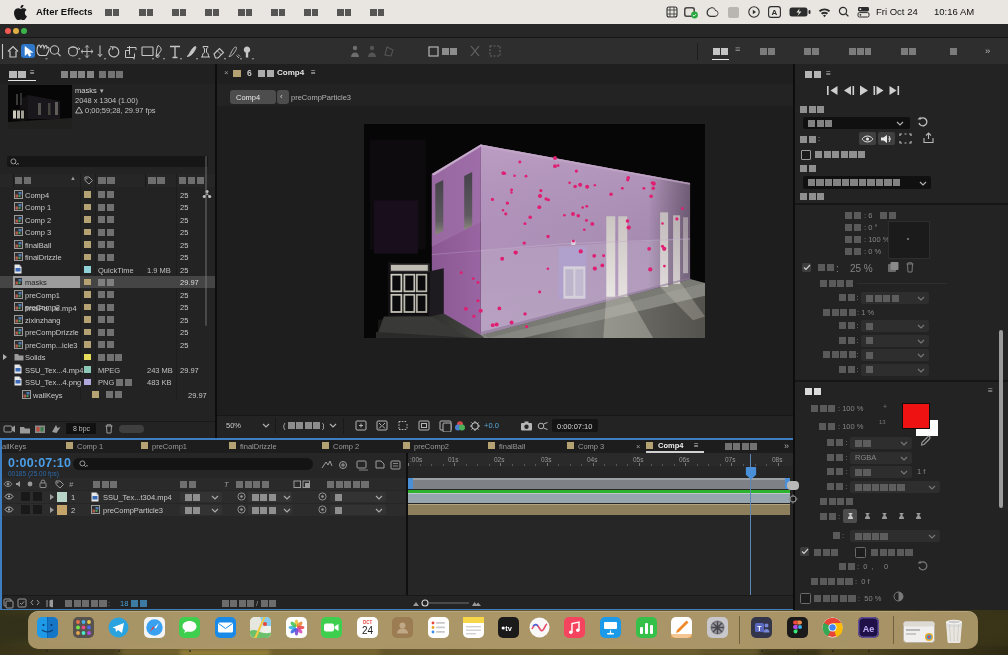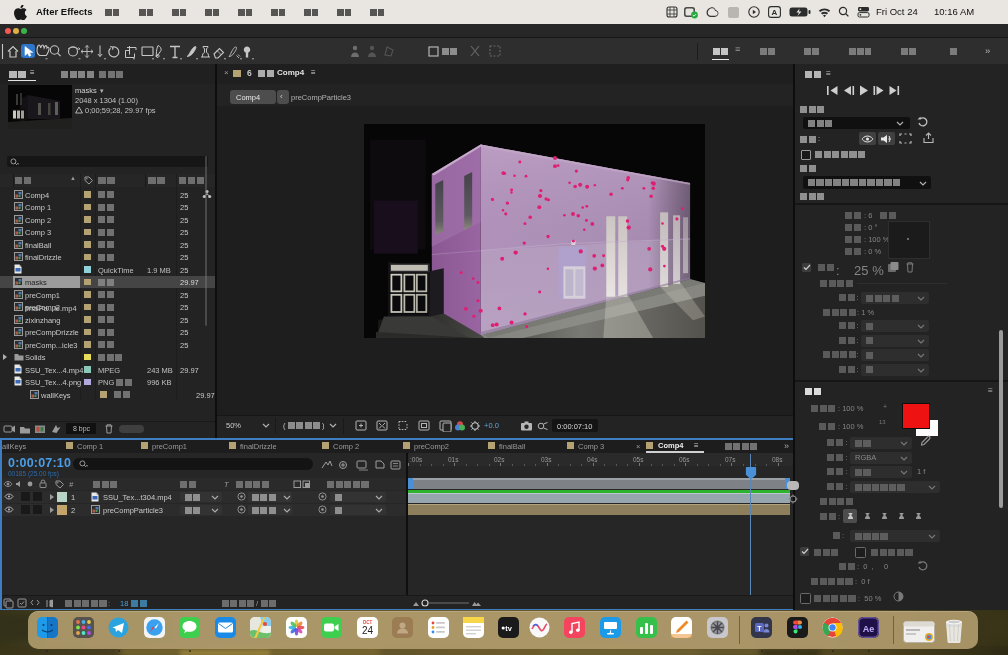--- a/index.html
+++ b/index.html
@@ -396,23 +396,23 @@
 <div class="a" style="left:0;top:311.5px;width:215px;height:12.5px;">
           <svg class="a" style="left:14px;top:0.5px" width="8" height="10" viewBox="0 0 8 10">
             <path d="M0.5 0.5h5L7.5 3v6.5h-7z" fill="#e8e8e8"></path>
             <path d="M5.5 0.5L7.5 3h-2z" fill="#b0b0b0"></path>
             <rect x="1.5" y="4" width="5" height="3.5" fill="#3a6ab8"></rect>
           </svg>
           <div class="t" style="left:25px;top:2.5px;font-size:7.5px;color:#c9c9c9;">SSU_Tex...4.png</div>
           <div class="a" style="left:84px;top:3px;width:6.5px;height:6.5px;background:#b2aade;"></div>
           <div class="t" style="left:98px;top:2.5px;font-size:7.5px;color:#c0c0c0;">PNG</div>
           <div class="k" style="left:116px;top:3px;width:17px;--p:8.6px;--i:7.2px;--c:rgba(170,170,170,.58);"></div>
-          <div class="t" style="left:147px;top:2.5px;font-size:7.5px;color:#c0c0c0;">996 KB</div>
-        </div>
-<div class="a" style="left:16px;top:324.0px;width:216px;height:12.5px;">
+          <div class="t" style="left:147px;top:2.5px;font-size:7.5px;color:#c0c0c0;">483 KB</div>
+        </div>
+<div class="a" style="left:8px;top:324.0px;width:216px;height:12.5px;">
           <svg class="a" style="left:14px;top:1.5px" width="9" height="9" viewBox="0 0 9 9">
             <rect width="9" height="9" fill="#9a9a9a"></rect>
             <rect x="1" y="1" width="7" height="7" fill="#2e2e2e"></rect>
             <rect x="1.5" y="4.5" width="2.5" height="3" fill="#b05a4a"></rect>
             <rect x="4.5" y="2" width="3" height="2.5" fill="#4a7ab0"></rect>
             <rect x="4.5" y="5" width="2" height="2" fill="#4a9a5a"></rect>
           </svg>
           <div class="t" style="left:25px;top:2.5px;font-size:7.5px;color:#c9c9c9;">wallKeys</div>
           <div class="a" style="left:84px;top:3px;width:6.5px;height:6.5px;background:#b5a273;"></div>
           <div class="k" style="left:98px;top:3px;width:17px;--p:8.6px;--i:7.2px;--c:rgba(170,170,170,.58);"></div>
@@ -741,21 +741,21 @@
   <div class="t" style="left:69px;top:171px;font-size:7.5px;color:#858585;">: 100 %</div>
   <div class="k" style="left:50px;top:184px;width:17px;--p:8.6px;--i:7.2px;--c:rgba(150,150,150,.48);"></div>
   <div class="t" style="left:69px;top:183px;font-size:7.5px;color:#858585;">: 0 %</div>
   <div class="a" style="left:93px;top:157px;width:40px;height:36px;background:#1b1b1b;border:1px solid #2e2e2e;"></div>
   <div class="a" style="left:112px;top:174px;width:2px;height:2px;background:#888;border-radius:50%;"></div>
   <div class="a" style="left:7px;top:199px;width:9px;height:9px;background:#3c3c3c;border-radius:1.5px;"></div>
   <svg class="a" style="left:8px;top:200px" width="8" height="7" viewBox="0 0 8 7">
         <path d="M1 3.5L3 5.5 7 1" stroke="#cfcfcf" stroke-width="1.2" fill="none"></path>
       </svg>
   <div class="k" style="left:23px;top:200px;width:17px;--p:8.6px;--i:7.2px;--c:rgba(150,150,150,.48);"></div>
-  <div class="t" style="left:41px;top:199px;font-size:13px;color:#858585;">:&nbsp;&nbsp;&nbsp;&nbsp;25 %</div>
+  <div class="t" style="left:41px;top:199px;font-size:10px;color:#858585;">:&nbsp;&nbsp;&nbsp;&nbsp;25 %</div>
   <svg class="a" style="left:92px;top:197px" width="13" height="12" viewBox="0 0 13 12">
         <rect x="1" y="3" width="8" height="8" rx="1" fill="#6a6a6a"></rect>
         <rect x="3.5" y="1" width="8" height="8" rx="1" fill="#8a8a8a"></rect>
       </svg>
   <svg class="a" style="left:110px;top:197px" width="10" height="12" viewBox="0 0 10 12">
         <path d="M1.5 3h7M3 3V1.8h4V3M2.5 3l.5 8h4l.5-8" fill="none" stroke="#7a7a7a" stroke-width="1"></path>
       </svg>
   <div class="k" style="left:25px;top:216px;width:33px;--p:8.6px;--i:7.2px;--c:rgba(150,150,150,.48);"></div>
   <div class="a" style="left:62px;top:219px;width:90px;height:1px;background:#2e2e2e;"></div>
   <div class="k" style="left:44px;top:230px;width:17px;--p:8.6px;--i:7.2px;--c:rgba(150,150,150,.48);"></div>

